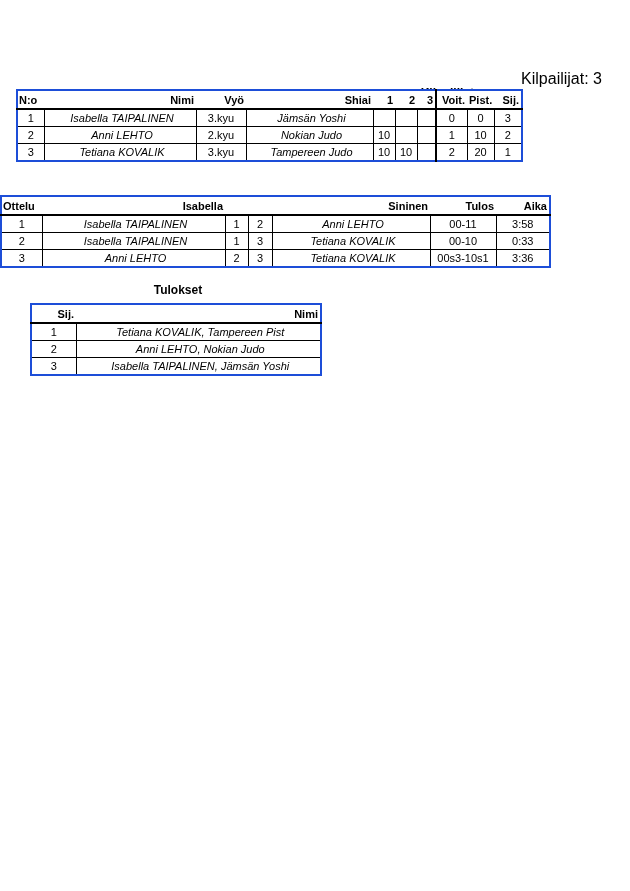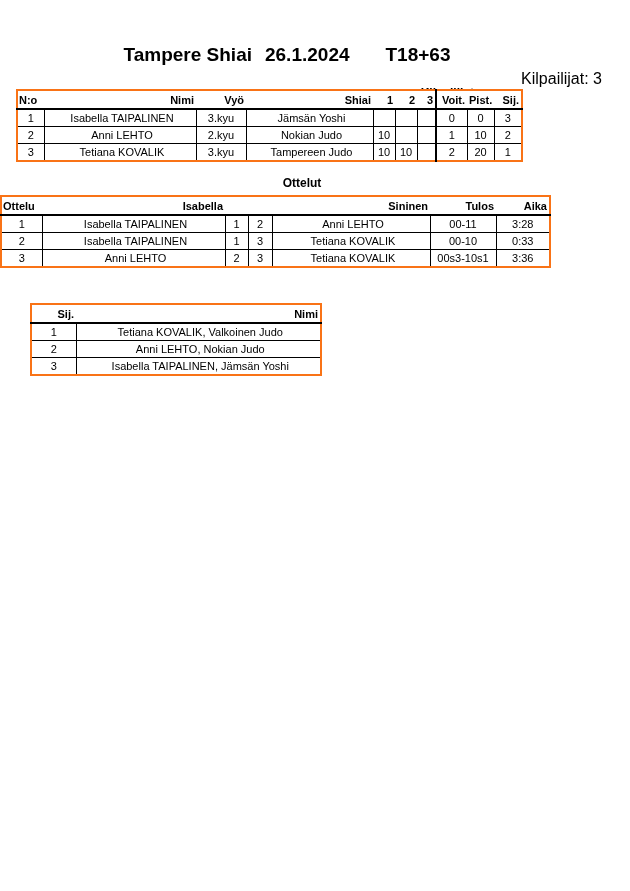--- a/index.html
+++ b/index.html
@@ -46,21 +46,21 @@
     font-size: 12px;
     font-weight: bold;
   }
   .h-ottelut  { top: 176px; width: 604px; }
   .h-tulokset { top: 283px; width: 356px; }
 
   table.tbl {
     position: absolute;
     border-collapse: collapse;
     table-layout: fixed;
-    border: 2px solid #f97316;
+    border: 2px solid #1d4ed8;
     background: #fff;
   }
   table.tbl th {
     border: none;
     border-bottom: 2px solid #000;
     font-size: 11px;
     font-weight: bold;
     text-align: right;
     padding: 1px 2px;
     height: 15px;
@@ -70,35 +70,32 @@
   table.tbl td {
     border: 1px solid #000;
     font-size: 11px;
     text-align: center;
     padding: 0 2px;
     height: 16px;
     overflow: hidden;
     white-space: nowrap;
   }
   .thick-l { border-left: 2px solid #000 !important; }
-  .al { text-align: left; padding-left: 6px !important; }
+  .al { text-align: left; padding-left: 6px !important; font-style: italic; }
   .hl { text-align: left !important; padding-left: 1px !important; }
 
   #tbl-kilpailijat { left: 16px; top: 89px;  width: 505px; }
   #tbl-ottelut     { left: 0; top: 195px; width: 549px; }
   #tbl-tulokset    { left: 30px; top: 303px; width: 290px; }
 </style>
 </head>
 <body>
 
 <div class="page">
 
-  <div class="title">
-    <span class="t-event">Tampere Shiai</span><span class="t-date">26.1.2024</span><span class="t-cat">T18+63</span>
-  </div>
 
   <div class="sub-kilpailijat">Kilpailijat</div>
   <div class="count-label">Kilpailijat: 3</div>
 
   <table class="tbl" id="tbl-kilpailijat">
     <colgroup>
       <col style="width:27px">
         <col style="width:152px">
         <col style="width:50px">
         <col style="width:127px">
@@ -156,21 +153,20 @@
         <td>10</td>
         <td>10</td>
         <td></td>
         <td class="thick-l">2</td>
         <td>20</td>
         <td>1</td>
       </tr>
     </tbody>
   </table>
 
-  <div class="sec-heading h-ottelut">Ottelut</div>
 
   <table class="tbl" id="tbl-ottelut">
     <colgroup>
       <col style="width:41px">
         <col style="width:183px">
         <col style="width:23px">
         <col style="width:24px">
       <col style="width:158px">
         <col style="width:66px">
         <col style="width:54px">
@@ -187,21 +183,21 @@
       </tr>
     </thead>
     <tbody>
       <tr>
         <td>1</td>
         <td class="al">Isabella TAIPALINEN</td>
         <td>1</td>
         <td>2</td>
         <td class="al">Anni LEHTO</td>
         <td>00-11</td>
-        <td>3:28</td>
+        <td>3:58</td>
       </tr>
       <tr>
         <td>2</td>
         <td class="al">Isabella TAIPALINEN</td>
         <td>1</td>
         <td>3</td>
         <td class="al">Tetiana KOVALIK</td>
         <td>00-10</td>
         <td>0:33</td>
       </tr>
@@ -210,36 +206,37 @@
         <td class="al">Anni LEHTO</td>
         <td>2</td>
         <td>3</td>
         <td class="al">Tetiana KOVALIK</td>
         <td>00s3-10s1</td>
         <td>3:36</td>
       </tr>
     </tbody>
   </table>
 
+  <div class="sec-heading h-tulokset">Tulokset</div>
 
   <table class="tbl" id="tbl-tulokset">
     <colgroup>
       <col style="width:45px">
         <col style="width:245px">
     </colgroup>
     <thead>
       <tr>
         <th>Sij.</th>
         <th>Nimi</th>
       </tr>
     </thead>
     <tbody>
       <tr>
         <td>1</td>
-        <td class="al">Tetiana KOVALIK, Valkoinen Judo</td>
+        <td class="al">Tetiana KOVALIK, Tampereen Pist</td>
       </tr>
       <tr>
         <td>2</td>
         <td class="al">Anni LEHTO, Nokian Judo</td>
       </tr>
       <tr>
         <td>3</td>
         <td class="al">Isabella TAIPALINEN, Jämsän Yoshi</td>
       </tr>
     </tbody>

